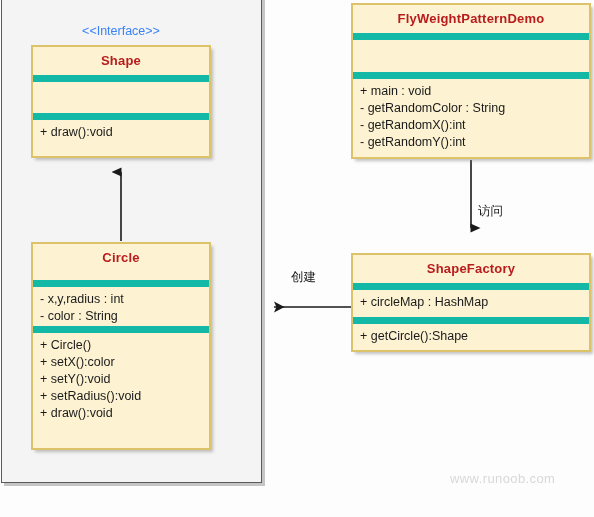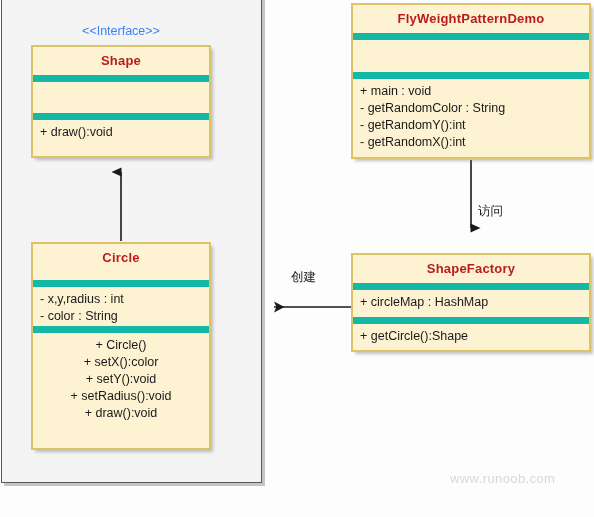--- a/index.html
+++ b/index.html
@@ -137,37 +137,37 @@
       <div class="uml-row">+ draw():void</div>
     </div>
   </div>
 
   <div class="uml-class" style="left:31px; top:242px; width:180px; height:208px;">
     <div class="uml-compartment uml-title">Circle</div>
     <div class="uml-compartment" style="height:46px;margin-top:8px;">
       <div class="uml-row">- x,y,radius : int</div>
       <div class="uml-row">- color : String</div>
     </div>
-    <div class="uml-compartment" style="height:152px;text-align:center;">
+    <div class="uml-compartment" style="height:152px;">
       <div class="uml-row">+ Circle()</div>
       <div class="uml-row">+ setX():color</div>
       <div class="uml-row">+ setY():void</div>
       <div class="uml-row">+ setRadius():void</div>
       <div class="uml-row">+ draw():void</div>
     </div>
   </div>
 
   <div class="uml-class" style="left:351px; top:3px; width:240px; height:156px;">
     <div class="uml-compartment uml-title">FlyWeightPatternDemo</div>
     <div class="uml-compartment" style="height:39px;"></div>
     <div class="uml-compartment" style="height:86px;">
       <div class="uml-row">+ main : void</div>
       <div class="uml-row">- getRandomColor : String</div>
+      <div class="uml-row">- getRandomX():int</div>
       <div class="uml-row">- getRandomY():int</div>
-      <div class="uml-row">- getRandomX():int</div>
     </div>
   </div>
 
   <div class="uml-class" style="left:351px; top:253px; width:240px; height:99px;">
     <div class="uml-compartment uml-title">ShapeFactory</div>
     <div class="uml-compartment" style="height:34px;">
       <div class="uml-row">+ circleMap : HashMap</div>
     </div>
     <div class="uml-compartment" style="height:66px;">
       <div class="uml-row">+ getCircle():Shape</div>

